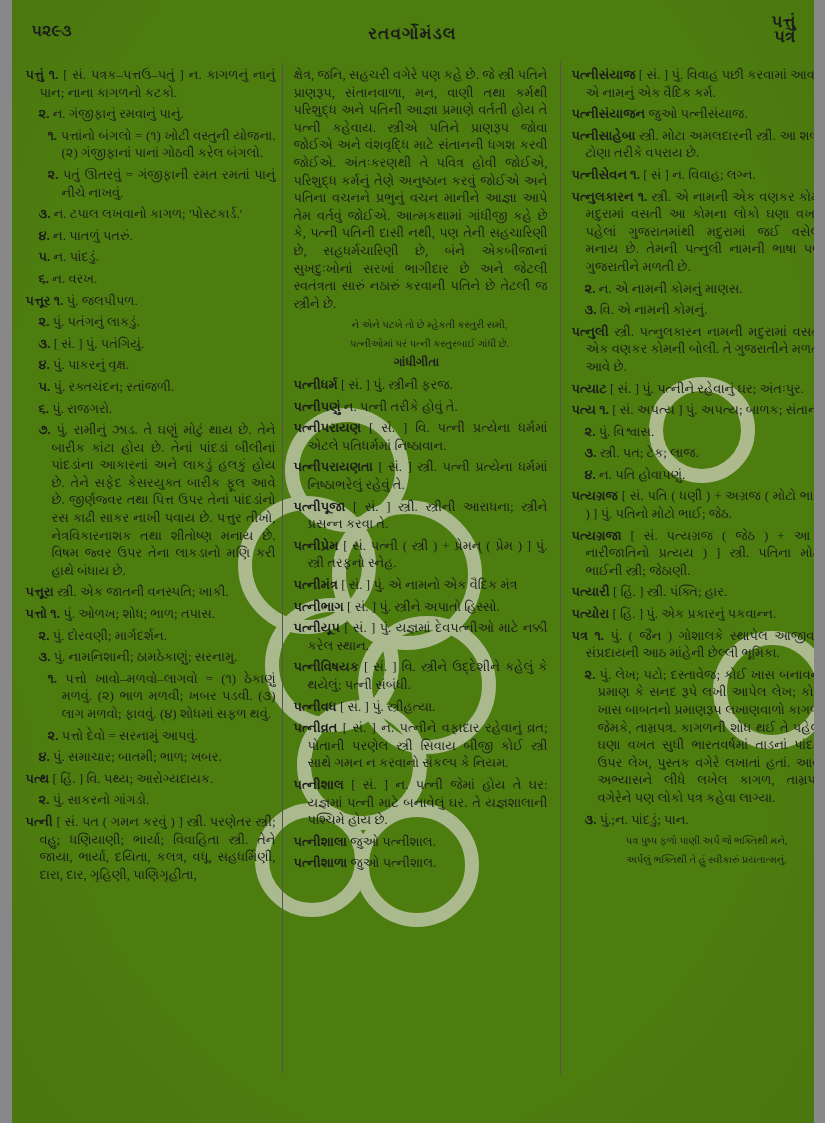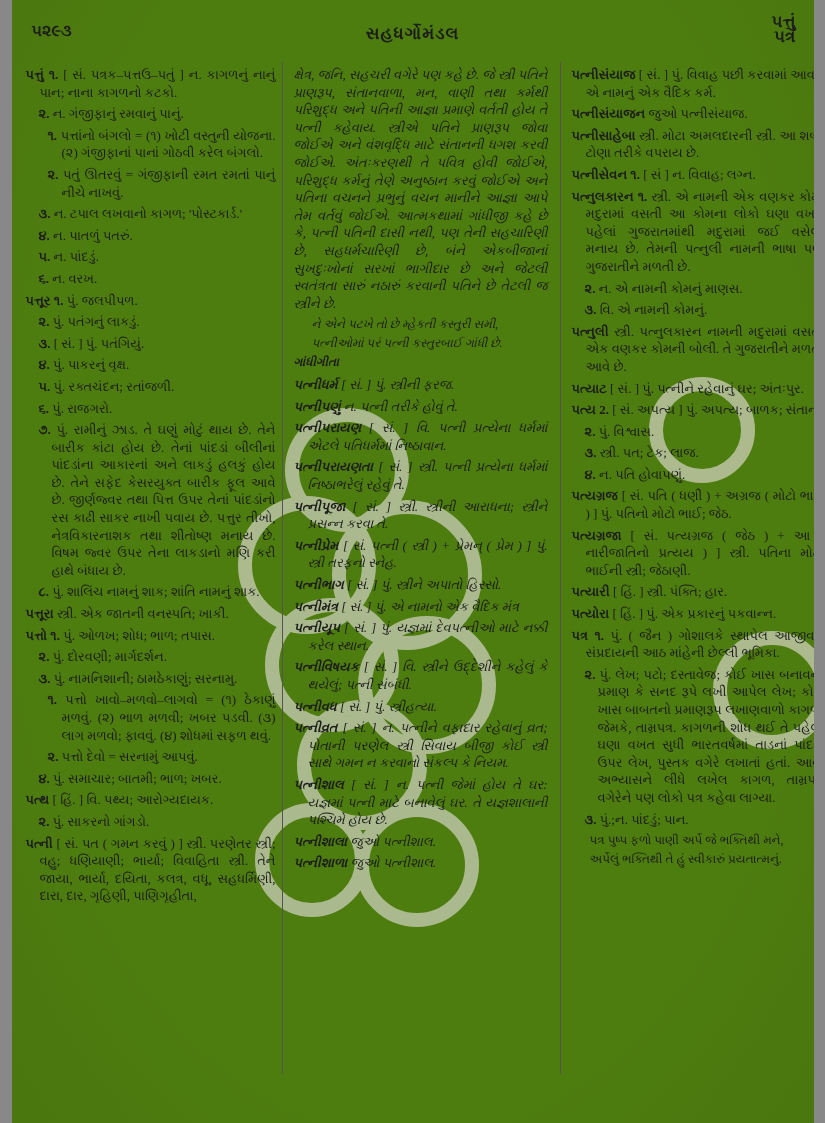--- a/index.html
+++ b/index.html
@@ -12,32 +12,32 @@
   .page::after{ 
     content:"";position:absolute;inset:0;pointer-events:none;
     background:radial-gradient(ellipse at 50% 45%, rgba(0,0,0,0) 70%, rgba(0,0,0,0.045) 100%);
   }
   .pageno{position:absolute;left:20px;top:22px;font-weight:bold;font-size:16px;z-index:2;}
   .title{position:absolute;left:0;right:0;top:24px;text-align:center;font-weight:bold;font-size:17px;letter-spacing:1px;z-index:2;}
   .guide{position:absolute;right:18px;top:14px;text-align:right;font-weight:bold;font-size:17px;line-height:15px;z-index:2;}
   .guide span{display:block;}
   .col{position:absolute;top:66px;font-size:13px;line-height:17.6px;text-align:justify;z-index:1;}
   #col1{left:14px;width:250px;}
-  #col2{left:282px;width:254px;font-style:italic;}
+  #col2{left:282px;width:254px;}
   #col3{left:560px;width:252px;}
   .divider{position:absolute;top:62px;width:1px;height:1012px;background:#55534e;z-index:1;}
   #div1{left:270px;}
   #div2{left:548px;}
   .col p{margin:0 0 4px 0;}
   .entry{padding-left:14px;text-indent:-14px;}
   .cont{padding-left:0;text-indent:0;}
   .sense{padding-left:26px;text-indent:-13px;}
   .idiom{padding-left:36px;text-indent:-14px;}
-  .verse{padding-left:18px;text-indent:0;text-align:left;margin:0 0 1px 0 !important;font-size:12px;}
-  .attrib{text-align:left;margin:0 8px 5px 0 !important;font-weight:bold;font-size:12px;}
+  .verse{padding-left:18px;text-indent:0;text-align:center;margin:0 0 1px 0 !important;font-size:10px;}
+  .attrib{text-align:center;margin:0 8px 5px 0 !important;font-weight:bold;font-size:12px;}
   .hw{font-weight:bold;}
   .watermark{position:absolute;left:0;top:0;z-index:0;}
 </style>
 </head>
 <body>
 
 <div class="page">
 
   <svg class="watermark" width="825" height="1123" viewBox="0 0 825 1123" aria-hidden="true">
     <g fill="none" stroke="#dedcd3" stroke-width="14" opacity="0.65">
@@ -48,21 +48,21 @@
       <circle cx="415" cy="685" r="62"></circle>
       <circle cx="350" cy="765" r="58"></circle>
       <circle cx="300" cy="860" r="50"></circle>
       <circle cx="405" cy="865" r="55"></circle>
       <circle cx="690" cy="430" r="46"></circle>
       <circle cx="760" cy="690" r="52"></circle>
     </g>
   </svg>
 
   <div class="pageno">૫૨૯૩</div>
-  <div class="title">સહધર્ગોમંડલ</div>
+  <div class="title">રતવર્ગોમંડલ</div>
   <div class="guide">
     <span>પત્તું</span>
     <span>પત્ર</span>
   </div>
 
   <div class="divider" id="div1"></div>
   <div class="divider" id="div2"></div>
 
   <div class="col" id="col1">
       <p class="entry"><b class="hw">પત્તું ૧.</b> <span>[ સં. પત્રક–પત્તઉ–પતું ] ન. કાગળનું નાનું પાન; નાના કાગળનો કટકો.</span></p>
@@ -73,21 +73,20 @@
       <p class="sense"><b class="hw">૪.</b> <span>ન. પાતળું પતરું.</span></p>
       <p class="sense"><b class="hw">૫.</b> <span>ન. પાંદડું.</span></p>
       <p class="sense"><b class="hw">૬.</b> <span>ન. વરખ.</span></p>
       <p class="entry"><b class="hw">પત્તૂર ૧.</b> <span>પું. જલપીપળ.</span></p>
       <p class="sense"><b class="hw">૨.</b> <span>પું. પતંગનું લાકડું.</span></p>
       <p class="sense"><b class="hw">૩.</b> <span>[ સં. ] પું. પતંગિયું.</span></p>
       <p class="sense"><b class="hw">૪.</b> <span>પું. પાકરનું વૃક્ષ.</span></p>
       <p class="sense"><b class="hw">૫.</b> <span>પું. રક્તચંદન; રતાંજળી.</span></p>
       <p class="sense"><b class="hw">૬.</b> <span>પું. રાજગરો.</span></p>
       <p class="sense"><b class="hw">૭.</b> <span>પું. રામીનું ઝાડ. તે ઘણું મોટું થાય છે. તેને બારીક કાંટા હોય છે. તેનાં પાંદડાં બીલીનાં પાંદડાંના આકારનાં અને લાકડું હલકું હોય છે. તેને સફેદ કેસરયુક્ત બારીક ફૂલ આવે છે. જીર્ણજ્વર તથા પિત્ત ઉપર તેનાં પાંદડાંનો રસ કાઢી સાકર નાખી પવાય છે. પત્તુર તીખો, નેત્રવિકારનાશક તથા શીતોષ્ણ મનાય છે. વિષમ જ્વર ઉપર તેના લાકડાનો મણિ કરી હાથે બંધાય છે.</span></p>
-      <p class="sense"><b class="hw">૮.</b> <span>પું. શાલિંચ નામનું શાક; શાંતિ નામનું શાક.</span></p>
       <p class="entry"><b class="hw">પત્તૂરા</b> <span>સ્ત્રી. એક જાતની વનસ્પતિ; ખાકી.</span></p>
       <p class="entry"><b class="hw">પત્તો ૧.</b> <span>પું. ઓળખ; શોધ; ભાળ; તપાસ.</span></p>
       <p class="sense"><b class="hw">૨.</b> <span>પું. દોરવણી; માર્ગદર્શન.</span></p>
       <p class="sense"><b class="hw">૩.</b> <span>પું. નામનિશાની; ઠામઠેકાણું; સરનામુ.</span></p>
       <p class="idiom"><b class="hw">૧.</b> <span>પત્તો ખાવો–મળવો–લાગવો = (૧) ઠેકાણું મળવું. (૨) ભાળ મળવી; ખબર પડવી. (૩) લાગ મળવો; ફાવવું. (૪) શોધમાં સફળ થવું.</span></p>
       <p class="idiom"><b class="hw">૨.</b> <span>પત્તો દેવો = સરનામું આપવું.</span></p>
       <p class="sense"><b class="hw">૪.</b> <span>પું. સમાચાર; બાતમી; ભાળ; ખબર.</span></p>
       <p class="entry"><b class="hw">પત્થ</b> <span>[ હિં. ] વિ. પથ્ય; આરોગ્યદાયક.</span></p>
       <p class="sense"><b class="hw">૨.</b> <span>પું. સાકરનો ગાંગડો.</span></p>
       <p class="entry"><b class="hw">પત્ની</b> <span>[ સં. પત ( ગમન કરવું ) ] સ્ત્રી. પરણેતર સ્ત્રી; વહુ; ધણિયાણી; ભાર્યા; વિવાહિતા સ્ત્રી. તેને જાયા, ભાર્યા, દયિતા, કલત્ર, વધૂ, સહધર્મિણી, દારા, દાર, ગૃહિણી, પાણિગૃહીતા,</span></p>
@@ -96,41 +95,41 @@
       <p class="cont"><span>ક્ષેત્ર, જનિ, સહચરી વગેરે પણ કહે છે. જે સ્ત્રી પતિને પ્રાણરૂપ, સંતાનવાળા, મન, વાણી તથા કર્મથી પરિશુદ્ધ અને પતિની આજ્ઞા પ્રમાણે વર્તતી હોય તે પત્ની કહેવાય. સ્ત્રીએ પતિને પ્રાણરૂપ જોવા જોઈએ અને વંશવૃદ્ધિ માટે સંતાનની ધગશ કરવી જોઈએ. અંતઃકરણથી તે પવિત્ર હોવી જોઈએ, પરિશુદ્ધ કર્મનું તેણે અનુષ્ઠાન કરવું જોઈએ અને પતિના વચનને પ્રભુનું વચન માનીને આજ્ઞા આપે તેમ વર્તવું જોઈએ. આત્મકથામાં ગાંધીજી કહે છે કે, પત્ની પતિની દાસી નથી, પણ તેની સહચારિણી છે, સહધર્મચારિણી છે, બંને એકબીજાનાં સુખદુઃખોનાં સરખાં ભાગીદાર છે અને જેટલી સ્વતંત્રતા સારું નઠારું કરવાની પતિને છે તેટલી જ સ્ત્રીને છે.</span></p>
       <p class="verse"><span>ને એને પટખે તો છે મ્હેકતી કસ્તુરી સમી,</span></p>
       <p class="verse"><span>પત્નીઓમાં પરં પત્ની કસ્તુરબાઈ ગાંધી છે.</span></p>
       <p class="attrib"><span>ગાંધીગીતા</span></p>
       <p class="entry"><b class="hw">પત્નીધર્મ</b> <span>[ સં. ] પું. સ્ત્રીની ફરજ.</span></p>
       <p class="entry"><b class="hw">પત્નીપણું</b> <span>ન. પત્ની તરીકે હોવું તે.</span></p>
       <p class="entry"><b class="hw">પત્નીપરાયણ</b> <span>[ સં. ] વિ. પત્ની પ્રત્યેના ધર્મમાં એટલે પતિધર્મમાં નિષ્ઠાવાન.</span></p>
       <p class="entry"><b class="hw">પત્નીપરાયણતા</b> <span>[ સં. ] સ્ત્રી. પત્ની પ્રત્યેના ધર્મમાં નિષ્ઠાભરેલું રહેવું તે.</span></p>
       <p class="entry"><b class="hw">પત્નીપૂજા</b> <span>[ સં. ] સ્ત્રી. સ્ત્રીની આરાધના; સ્ત્રીને પ્રસન્ન કરવા તે.</span></p>
       <p class="entry"><b class="hw">પત્નીપ્રેમ</b> <span>[ સં. પત્ની ( સ્ત્રી ) + પ્રેમન્ ( પ્રેમ ) ] પું. સ્ત્રી તરફનો સ્નેહ.</span></p>
+      <p class="entry"><b class="hw">પત્નીમંત્ર</b> <span>[ સં. ] પું. એ નામનો એક વૈદિક મંત્ર</span></p>
       <p class="entry"><b class="hw">પત્નીભાગ</b> <span>[ સં. ] પું. સ્ત્રીને અપાતો હિસ્સો.</span></p>
-      <p class="entry"><b class="hw">પત્નીમંત્ર</b> <span>[ સં. ] પું. એ નામનો એક વૈદિક મંત્ર</span></p>
       <p class="entry"><b class="hw">પત્નીયૂપ</b> <span>[ સં. ] પું. યજ્ઞમાં દેવપત્નીઓ માટે નક્કી કરેલ સ્થાન.</span></p>
       <p class="entry"><b class="hw">પત્નીવિષયક</b> <span>[ સં. ] વિ. સ્ત્રીને ઉદ્દેશીને કહેલું કે થયેલું; પત્ની સંબંધી.</span></p>
       <p class="entry"><b class="hw">પત્નીવધ</b> <span>[ સં. ] પું. સ્ત્રીહત્યા.</span></p>
       <p class="entry"><b class="hw">પત્નીવ્રત</b> <span>[ સં. ] ન. પત્નીને વફાદાર રહેવાનું વ્રત; પોતાની પરણેલ સ્ત્રી સિવાય બીજી કોઈ સ્ત્રી સાથે ગમન ન કરવાનો સંકલ્પ કે નિયમ.</span></p>
       <p class="entry"><b class="hw">પત્નીશાલ</b> <span>[ સં. ] ન. પત્ની જેમાં હોય તે ઘર: યજ્ઞમાં પત્ની માટે બનાવેલું ઘર. તે યજ્ઞશાલાની પશ્ચિમે હોય છે.</span></p>
       <p class="entry"><b class="hw">પત્નીશાલા</b> <span>જુઓ પત્નીશાલ.</span></p>
       <p class="entry"><b class="hw">પત્નીશાળા</b> <span>જુઓ પત્નીશાલ.</span></p>
     </div>
   <div class="col" id="col3">
       <p class="entry"><b class="hw">પત્નીસંયાજ</b> <span>[ સં. ] પું. વિવાહ પછી કરવામાં આવતું એ નામનું એક વૈદિક કર્મ.</span></p>
       <p class="entry"><b class="hw">પત્નીસંયાજન</b> <span>જુઓ પત્નીસંયાજ.</span></p>
       <p class="entry"><b class="hw">પત્નીસાહેબા</b> <span>સ્ત્રી. મોટા અમલદારની સ્ત્રી. આ શબ્દ ટોણા તરીકે વપરાય છે.</span></p>
       <p class="entry"><b class="hw">પત્નીસેવન ૧.</b> <span>[ સં ] ન. વિવાહ; લગ્ન.</span></p>
       <p class="entry"><b class="hw">પત્નુલકારન ૧.</b> <span>સ્ત્રી. એ નામની એક વણકર કોમ. મદુરામાં વસતી આ કોમના લોકો ઘણા વખત પહેલાં ગુજરાતમાંથી મદુરામાં જઈ વસેલા મનાય છે. તેમની પત્નુલી નામની ભાષા પણ ગુજરાતીને મળતી છે.</span></p>
       <p class="sense"><b class="hw">૨.</b> <span>ન. એ નામની કોમનું માણસ.</span></p>
       <p class="sense"><b class="hw">૩.</b> <span>વિ. એ નામની કોમનું.</span></p>
       <p class="entry"><b class="hw">પત્નુલી</b> <span>સ્ત્રી. પત્નુલકારન નામની મદુરામાં વસતી એક વણકર કોમની બોલી. તે ગુજરાતીને મળતી આવે છે.</span></p>
       <p class="entry"><b class="hw">પત્યાટ</b> <span>[ સં. ] પું. પત્નીને રહેવાનું ઘર; અંતઃપુર.</span></p>
-      <p class="entry"><b class="hw">પત્ય 2.</b> <span>[ સં. અપત્ય ] પું. અપત્ય; બાળક; સંતાન.</span></p>
+      <p class="entry"><b class="hw">પત્ય ૧.</b> <span>[ સં. અપત્ય ] પું. અપત્ય; બાળક; સંતાન.</span></p>
       <p class="sense"><b class="hw">૨.</b> <span>પું. વિશ્વાસ.</span></p>
       <p class="sense"><b class="hw">૩.</b> <span>સ્ત્રી. પત; ટેક; લાજ.</span></p>
       <p class="sense"><b class="hw">૪.</b> <span>ન. પતિ હોવાપણું.</span></p>
       <p class="entry"><b class="hw">પત્યગ્રજ</b> <span>[ સં. પતિ ( ધણી ) + અગ્રજ ( મોટો ભાઈ ) ] પું. પતિનો મોટો ભાઈ; જેઠ.</span></p>
       <p class="entry"><b class="hw">પત્યગ્રજા</b> <span>[ સં. પત્યગ્રજ ( જેઠ ) + આ ( નારીજાતિનો પ્રત્યય ) ] સ્ત્રી. પતિના મોટા ભાઈની સ્ત્રી; જેઠાણી.</span></p>
       <p class="entry"><b class="hw">પત્યારી</b> <span>[ હિં. ] સ્ત્રી. પંક્તિ; હાર.</span></p>
       <p class="entry"><b class="hw">પત્યોરા</b> <span>[ હિં. ] પું. એક પ્રકારનું પકવાન્ન.</span></p>
       <p class="entry"><b class="hw">પત્ર ૧.</b> <span>પું. ( જૈન ) ગોશાલકે સ્થાપેલ આજીવક સંપ્રદાયની આઠ માંહેની છેલ્લી ભૂમિકા.</span></p>
       <p class="sense"><b class="hw">૨.</b> <span>પું. લેખ; પટો; દસ્તાવેજ; કોઈ ખાસ બનાવના પ્રમાણ કે સનદ રૂપે લખી આપેલ લેખ; કોઈ ખાસ બાબતનો પ્રમાણરૂપ લખાણવાળો કાગળ. જેમકે, તામ્રપત્ર. કાગળની શોધ થઈ તે પહેલાં ઘણા વખત સુધી ભારતવર્ષમાં તાડનાં પાંદડાં ઉપર લેખ, પુસ્તક વગેરે લખાતાં હતાં. આવા અભ્યાસને લીધે લખેલ કાગળ, તામ્રપટ વગેરેને પણ લોકો પત્ર કહેવા લાગ્યા.</span></p>
       <p class="sense"><b class="hw">૩.</b> <span>પું.;ન. પાંદડું; પાન.</span></p>

